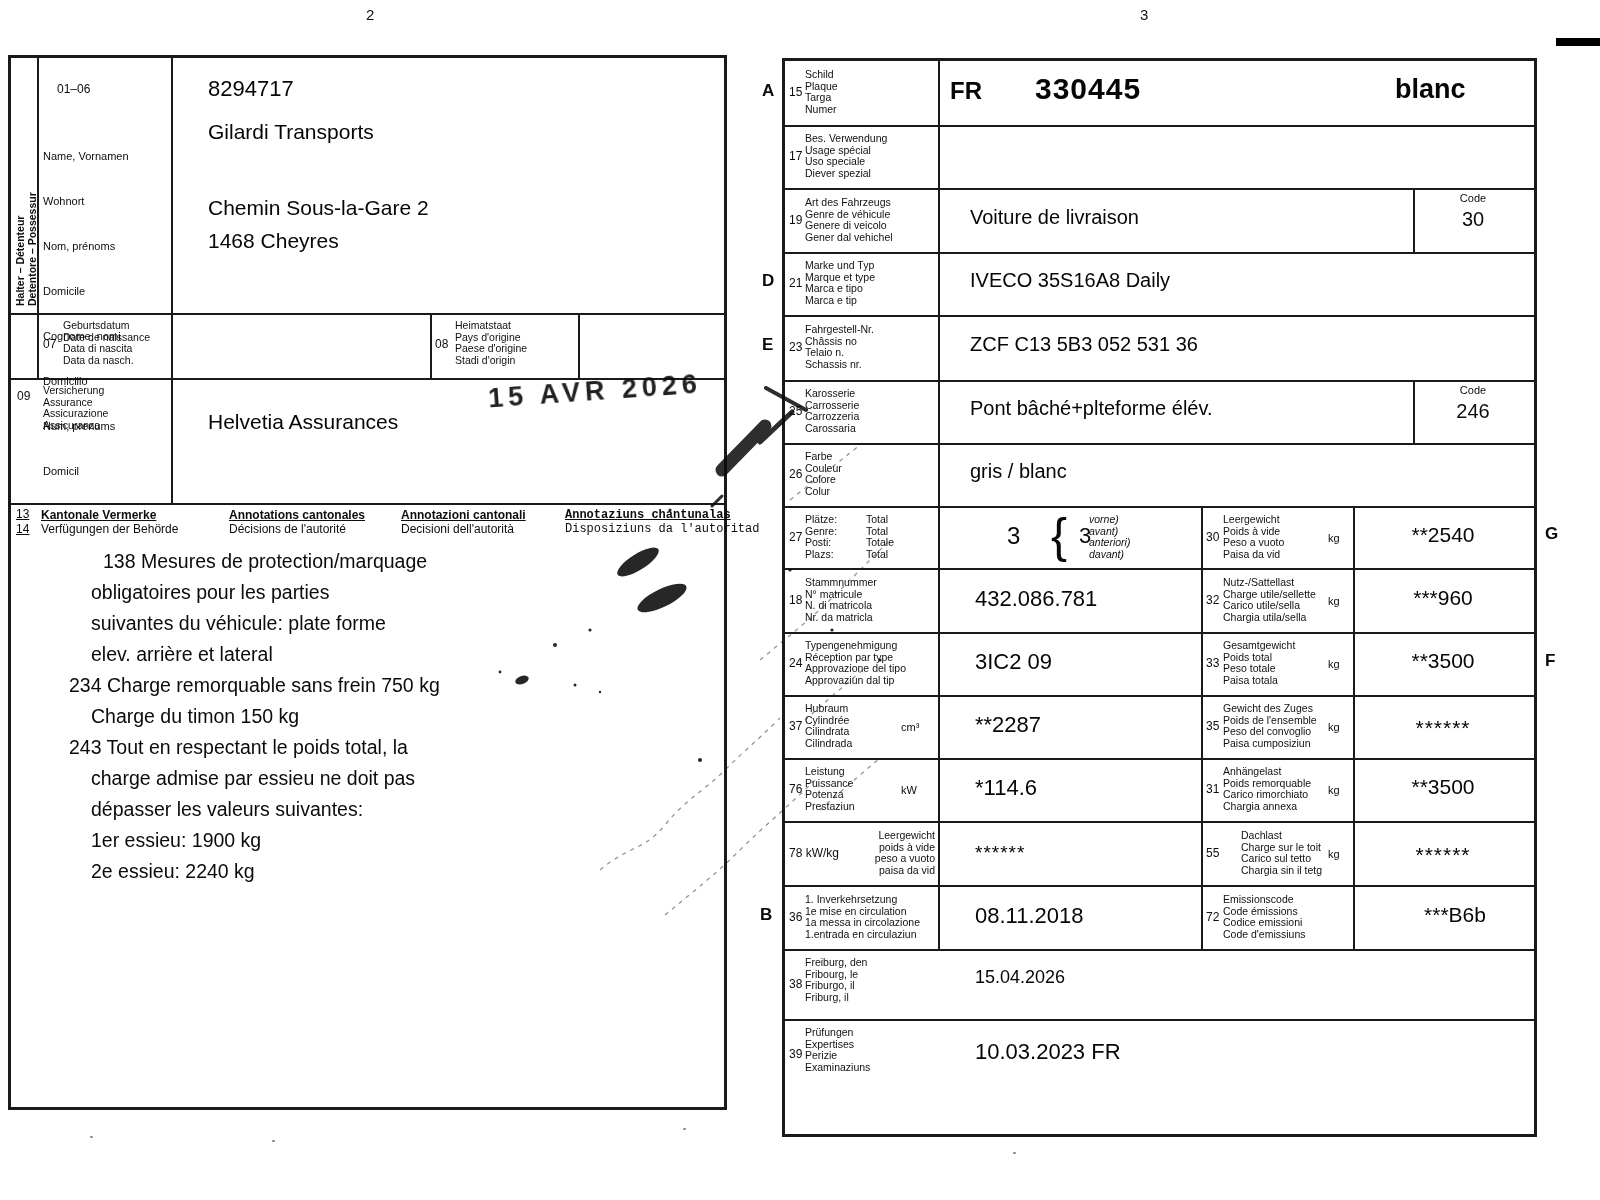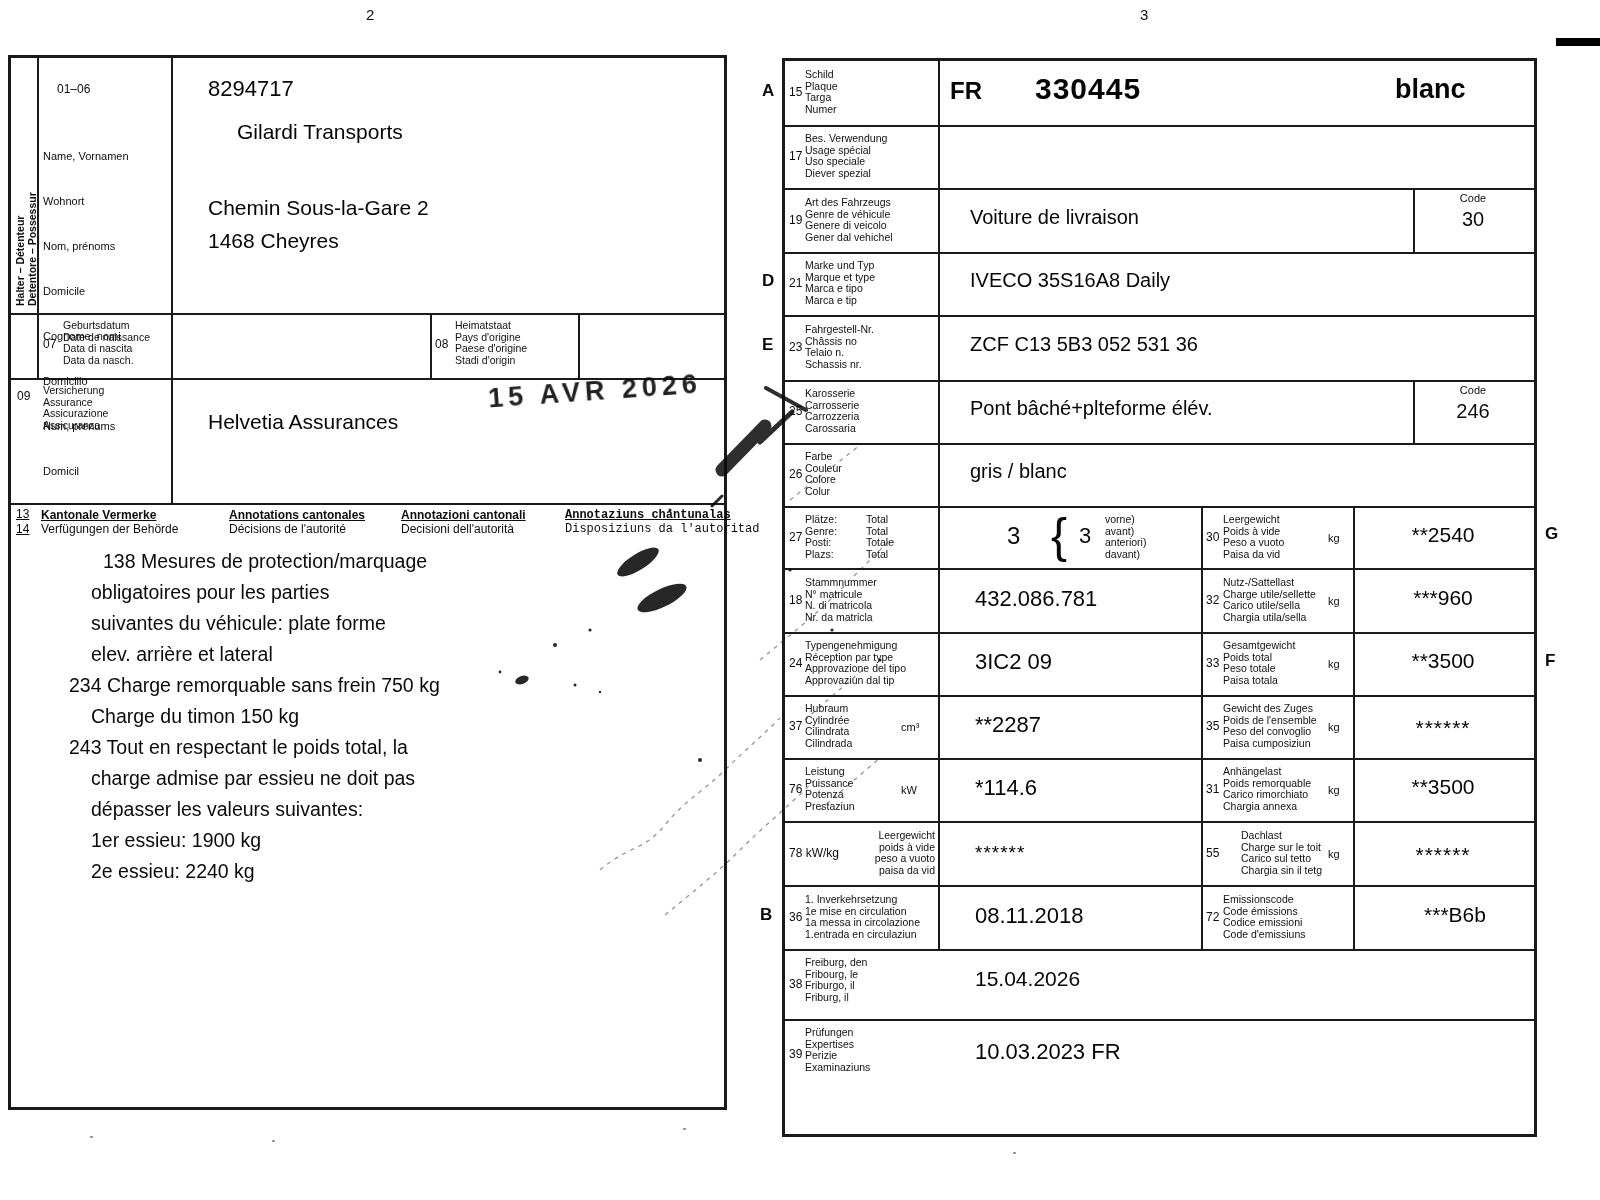--- a/index.html
+++ b/index.html
@@ -68,21 +68,21 @@
         <div>Name, Vornamen</div>
         <div>Wohnort</div>
         <div>Nom, prénoms</div>
         <div>Domicile</div>
         <div>Cognome, nomi</div>
         <div>Domicilio</div>
         <div>Num, prenums</div>
         <div>Domicil</div>
       </div>
     <div class="val" style="left:197px;top:18px;font-size:22px;">8294717</div>
-    <div class="val" style="left:197px;top:62px;font-size:21px;margin-left:29px;">Gilardi Transports</div>
+    <div class="val" style="left:197px;top:62px;font-size:21px;">Gilardi Transports</div>
     <div class="val" style="left:197px;top:138px;font-size:21px;">Chemin Sous-la-Gare 2</div>
     <div class="val" style="left:197px;top:171px;font-size:21px;">1468 Cheyres</div>
 
     <div class="num" style="left:32px;top:279px;">07</div>
     <div class="lbl4" style="left:52px;top:262px;">
         <div>Geburtsdatum</div>
         <div>Date de naissance</div>
         <div>Data di nascita</div>
         <div>Data da nasch.</div>
       </div>
@@ -238,21 +238,21 @@
       </div>
     <div class="lbl4" style="left:81px;top:453px;">
         <div>Total</div>
         <div>Total</div>
         <div>Totale</div>
         <div>Total</div>
       </div>
     <div class="val" style="left:222px;top:461px;font-size:24px;">3</div>
     <div class="abs" style="left:266px;top:447px;font-size:48px;line-height:56px;color:#0a0a0a;">{</div>
     <div class="val" style="left:294px;top:462px;font-size:22px;">3</div>
-    <div class="lbl4" style="left:320px;top:453px;">
+    <div class="lbl4" style="left:304px;top:453px;font-style:italic;">
         <div>vorne)</div>
         <div>avant)</div>
         <div>anteriori)</div>
         <div>davant)</div>
       </div>
     <div class="num" style="left:421px;top:469px;">30</div>
     <div class="lbl4" style="left:438px;top:453px;">
         <div>Leergewicht</div>
         <div>Poids à vide</div>
         <div>Peso a vuoto</div>
@@ -370,21 +370,21 @@
       </div>
     <div class="rval" style="top:842px;margin-left:12px;">***B6b</div>
 
     <div class="num" style="left:4px;top:916px;">38</div>
     <div class="lbl4" style="left:20px;top:896px;">
         <div>Freiburg, den</div>
         <div>Fribourg, le</div>
         <div>Friburgo, il</div>
         <div>Friburg, il</div>
       </div>
-    <div class="val" style="left:190px;top:906px;font-size:21px;">15.04.2026</div>
+    <div class="val" style="left:190px;top:906px;font-size:18px;">15.04.2026</div>
 
     <div class="num" style="left:4px;top:986px;">39</div>
     <div class="lbl4" style="left:20px;top:966px;">
         <div>Prüfungen</div>
         <div>Expertises</div>
         <div>Perizie</div>
         <div>Examinaziuns</div>
       </div>
     <div class="val" style="left:190px;top:978px;font-size:22px;">10.03.2023 FR</div>
   </div>

